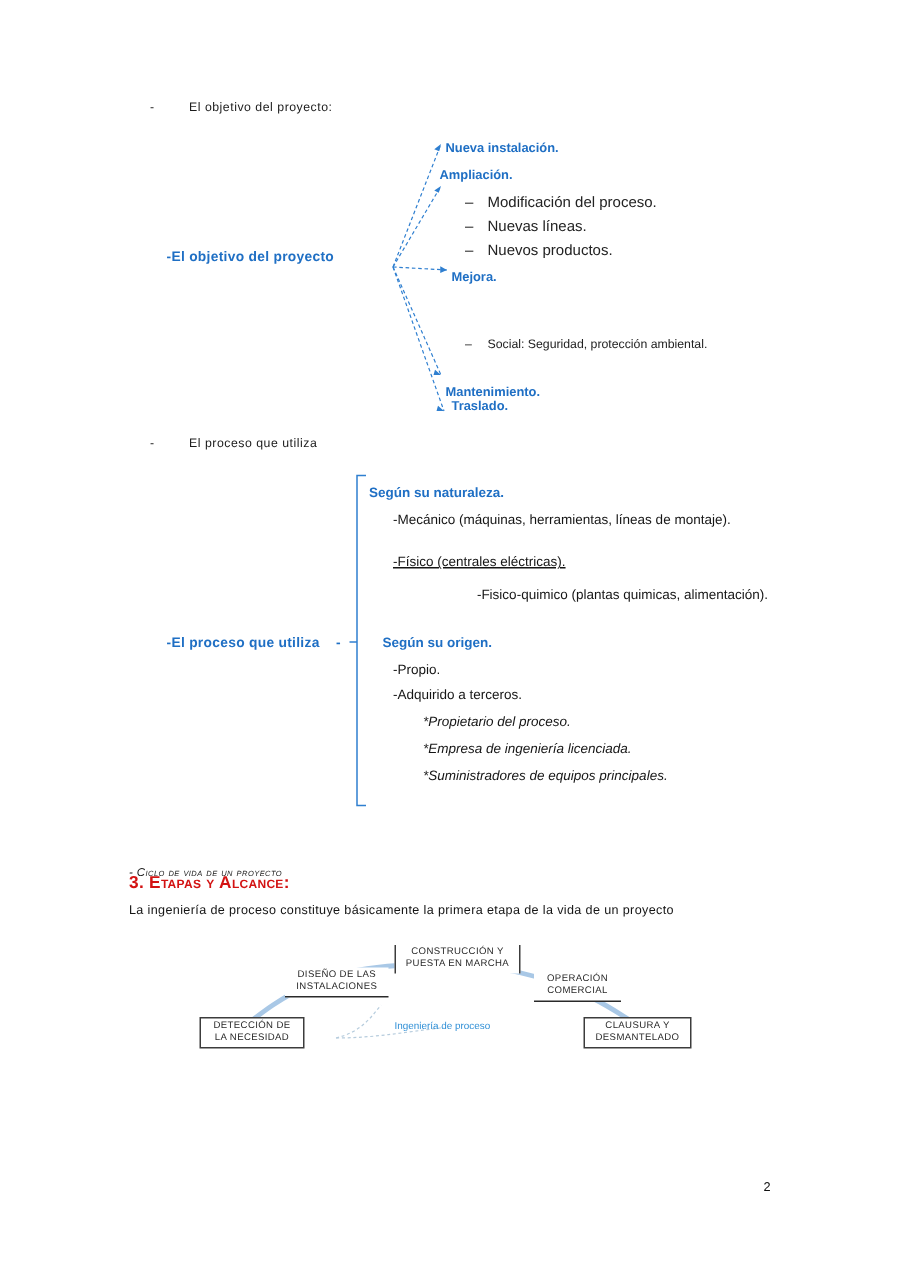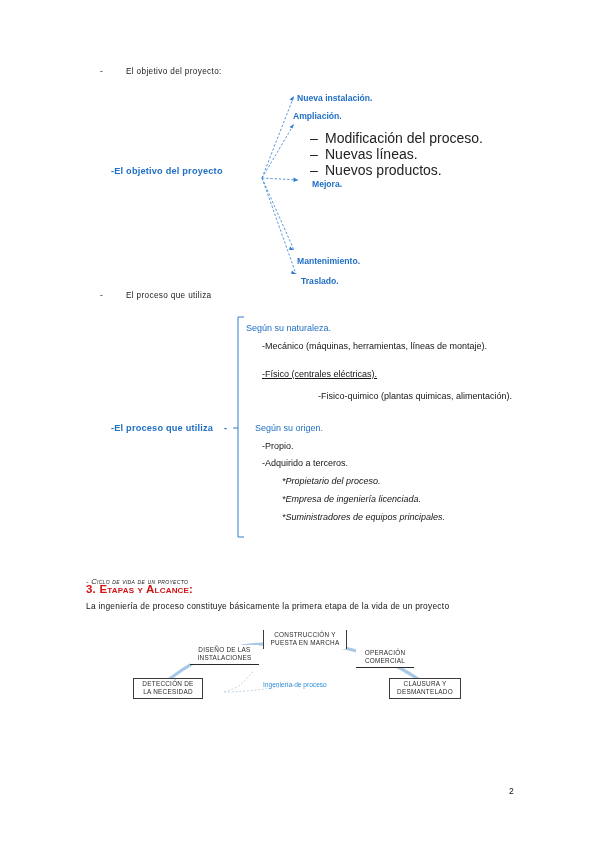--- a/index.html
+++ b/index.html
@@ -39,38 +39,38 @@
     white-space: nowrap;
     letter-spacing: 0.2px;
   }
   .branch-head {
     font-size: 8.6px;
     font-weight: bold;
     color: #1f6fc4;
     white-space: nowrap;
   }
   .sub-item {
-    font-size: 14px;
+    font-size: 10px;
     color: #222222;
     white-space: nowrap;
   }
   .sub-item .d {
     display: inline-block;
     width: 15px;
     color: #222;
   }
   .sub-wrap {
     font-size: 8.2px;
     color: #222222;
     line-height: 12.5px;
   }
 
   .proc-head {
     font-size: 9px;
-    font-weight: normal;
+    font-weight: bold;
     color: #1f6fc4;
     white-space: nowrap;
   }
   .proc-item {
     font-size: 9px;
     color: #151515;
     line-height: 13.5px;
   }
   .proc-star {
     font-size: 9px;
@@ -173,24 +173,27 @@
   <div class="abs sub-item" style="left:310px; top:130px;">
     <span class="d">–</span><span>Modificación del proceso.</span>
   </div>
   <div class="abs sub-item" style="left:310px; top:146px;">
     <span class="d">–</span><span>Nuevas líneas.</span>
   </div>
   <div class="abs sub-item" style="left:310px; top:162px;">
     <span class="d">–</span><span>Nuevos productos.</span>
   </div>
 
-  <div class="abs branch-head" style="left:301px; top:179px;margin-left:11px;">Mejora.</div>
+  <div class="abs branch-head" style="left:301px; top:179px;">Mejora.</div>
+  <div class="abs sub-wrap" style="left:310px; top:224px; width:170px;">
+    <span class="d" style="display:inline-block;width:15px;">–</span><span>Social: Seguridad, protección ambiental.</span>
+  </div>
 
   <div class="abs branch-head" style="left:297px; top:256px;">Mantenimiento.</div>
-  <div class="abs branch-head" style="left:301px; top:276px;">Traslado.</div>
+  <div class="abs branch-head" style="left:301px; top:265px;">Traslado.</div>
 
   <div class="abs bullet-line" style="left:100px; top:291px;">
     <span class="bullet-dash">-</span><span>El proceso que utiliza</span>
   </div>
 
   <svg class="abs" style="left:232px; top:316px; width:18px; height:222px;" viewBox="0 0 18 222">
     <g stroke="#2f7fd0" stroke-width="1" fill="none">
       <path d="M12,1 L6,1 L6,221 L12,221"></path>
       <path d="M1,112 L6,112"></path>
     </g>

